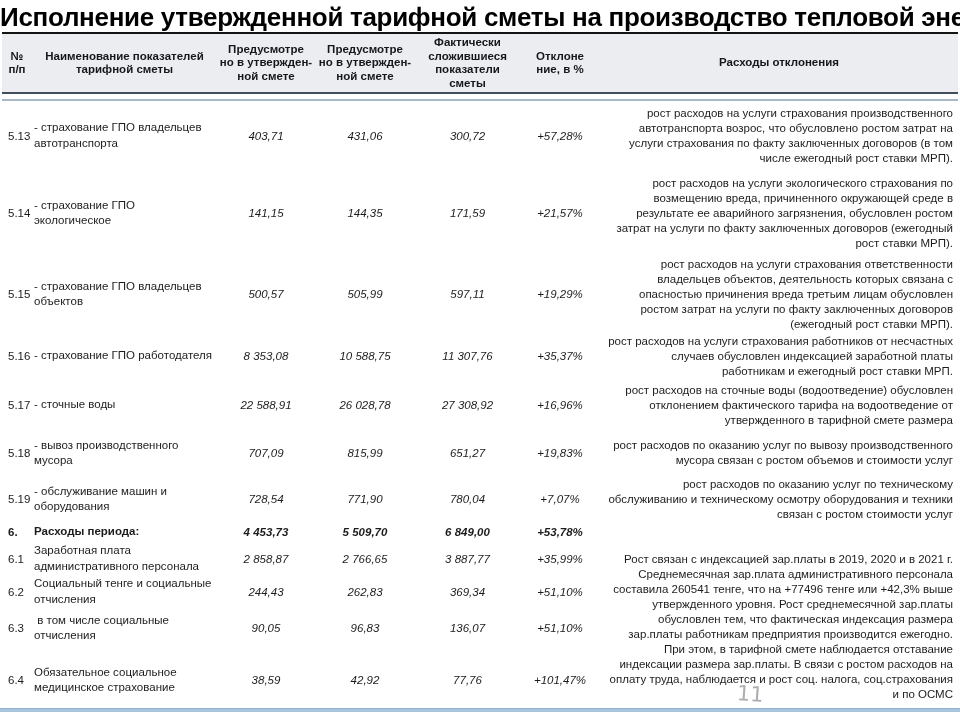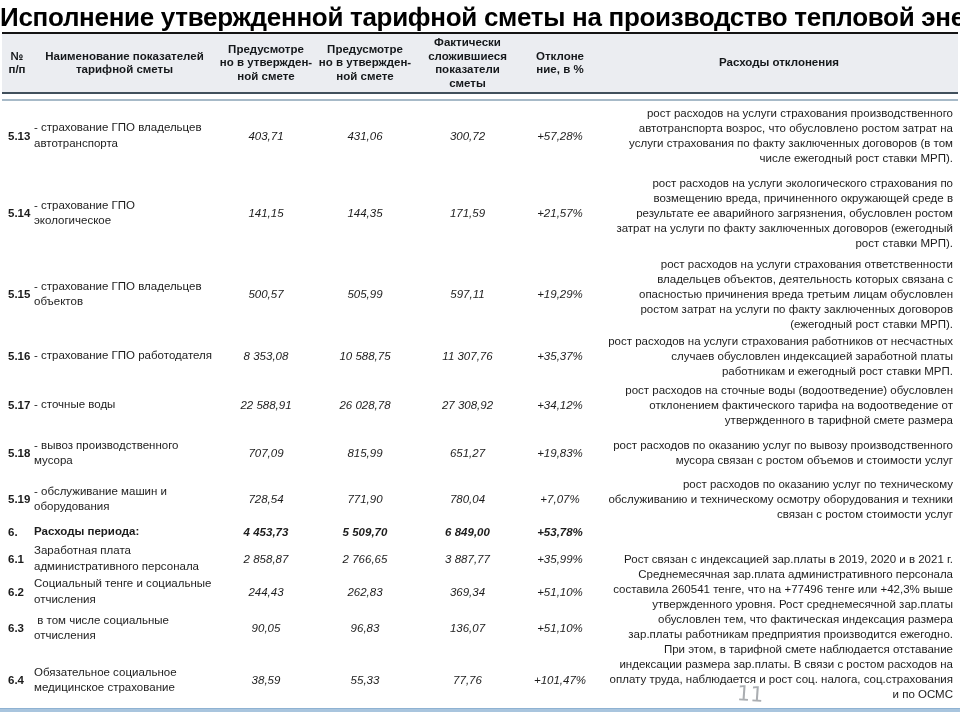--- a/index.html
+++ b/index.html
@@ -49,21 +49,21 @@
   tr.spacer td {
     height: 5px;
     border-bottom: 2px solid #a7bac8;
     padding: 0;
   }
   tbody td {
     font-size: 11.5px;
     vertical-align: middle;
     padding: 0 2px;
   }
-  td.num  { text-align: left; padding-left: 6px; font-weight: bold; }
+  td.num  { text-align: left; padding-left: 6px; }
   td.name { text-align: left; line-height: 15.5px; white-space: pre-line; margin-top: 8px; }
   td.val  { text-align: center; white-space: nowrap; font-style: italic; }
   td.reason {
     text-align: right;
     line-height: 15px;
     padding: 0 5px;
   }
   tr.bold-row td { font-weight: bold; }
   .bottom-line {
     position: absolute;
@@ -166,21 +166,21 @@
         <td class="val">+35,37%</td>
         <td class="reason">рост расходов на услуги страхования работников от несчастных случаев обусловлен индексацией заработной платы работникам и ежегодный рост ставки МРП.</td>
       </tr>
 
       <tr style="height:50px">
         <td class="num">5.17</td>
         <td class="name">- сточные воды</td>
         <td class="val">22 588,91</td>
         <td class="val">26 028,78</td>
         <td class="val">27 308,92</td>
-        <td class="val">+34,12%</td>
+        <td class="val">+16,96%</td>
         <td class="reason">рост расходов на сточные воды (водоотведение) обусловлен отклонением фактического тарифа на водоотведение от утвержденного в тарифной смете размера</td>
       </tr>
 
       <tr style="height:46px">
         <td class="num">5.18</td>
         <td class="name">- вывоз производственного мусора</td>
         <td class="val">707,09</td>
         <td class="val">815,99</td>
         <td class="val">651,27</td>
         <td class="val">+19,83%</td>
@@ -232,21 +232,21 @@
         <td class="val">90,05</td>
         <td class="val">96,83</td>
         <td class="val">136,07</td>
         <td class="val">+51,10%</td>
       </tr>
 
       <tr style="height:64px">
         <td class="num">6.4</td>
         <td class="name">Обязательное социальное медицинское страхование</td>
         <td class="val">38,59</td>
-        <td class="val">55,33</td>
+        <td class="val">42,92</td>
         <td class="val">77,76</td>
         <td class="val">+101,47%</td>
       </tr>
     </tbody>
   </table>
 
   <div class="page-number">11</div>
   <div class="bottom-line"></div>
 
 </div>

